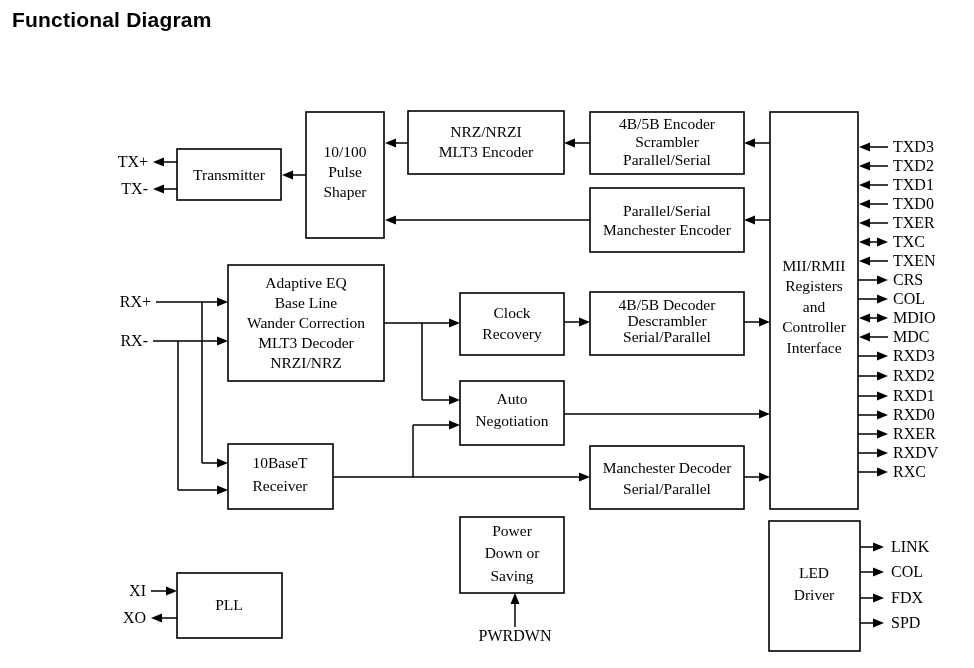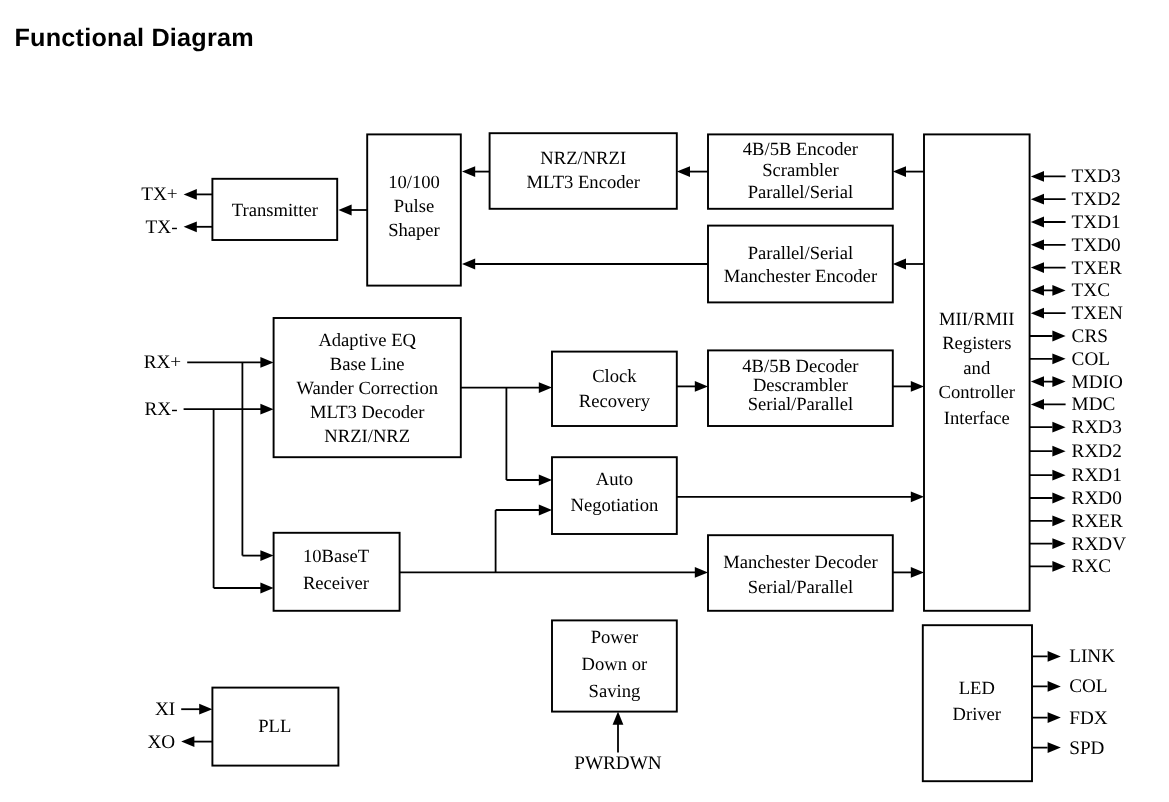--- a/index.html
+++ b/index.html
@@ -1,17 +1,17 @@
 <!DOCTYPE html>
 <html><head>
 <meta charset="utf-8">
 <style>
   html,body{margin:0;padding:0;background:#ffffff;}
   body{width:974px;height:668px;position:relative;font-family:"Liberation Serif",serif;overflow:hidden;}
-  .page-title{position:absolute;left:12px;top:20px;margin:0;font-family:"Liberation Sans",sans-serif;
+  .page-title{position:absolute;left:12px;top:8px;margin:0;font-family:"Liberation Sans",sans-serif;
               font-weight:bold;font-size:21px;color:#000;letter-spacing:0.2px;}
   svg{position:absolute;left:0;top:0;}
   .box{fill:#ffffff;stroke:#000000;stroke-width:1.6;}
   .wire{stroke:#000000;stroke-width:1.5;fill:none;}
   .head{fill:#000000;stroke:none;}
   text{fill:#000000;font-family:"Liberation Serif",serif;}
   .blk{font-size:15.5px;text-anchor:middle;}
   .pin{font-size:16px;text-anchor:start;}
   .pinl{font-size:16px;text-anchor:end;}
   .pinc{font-size:16px;text-anchor:middle;}

